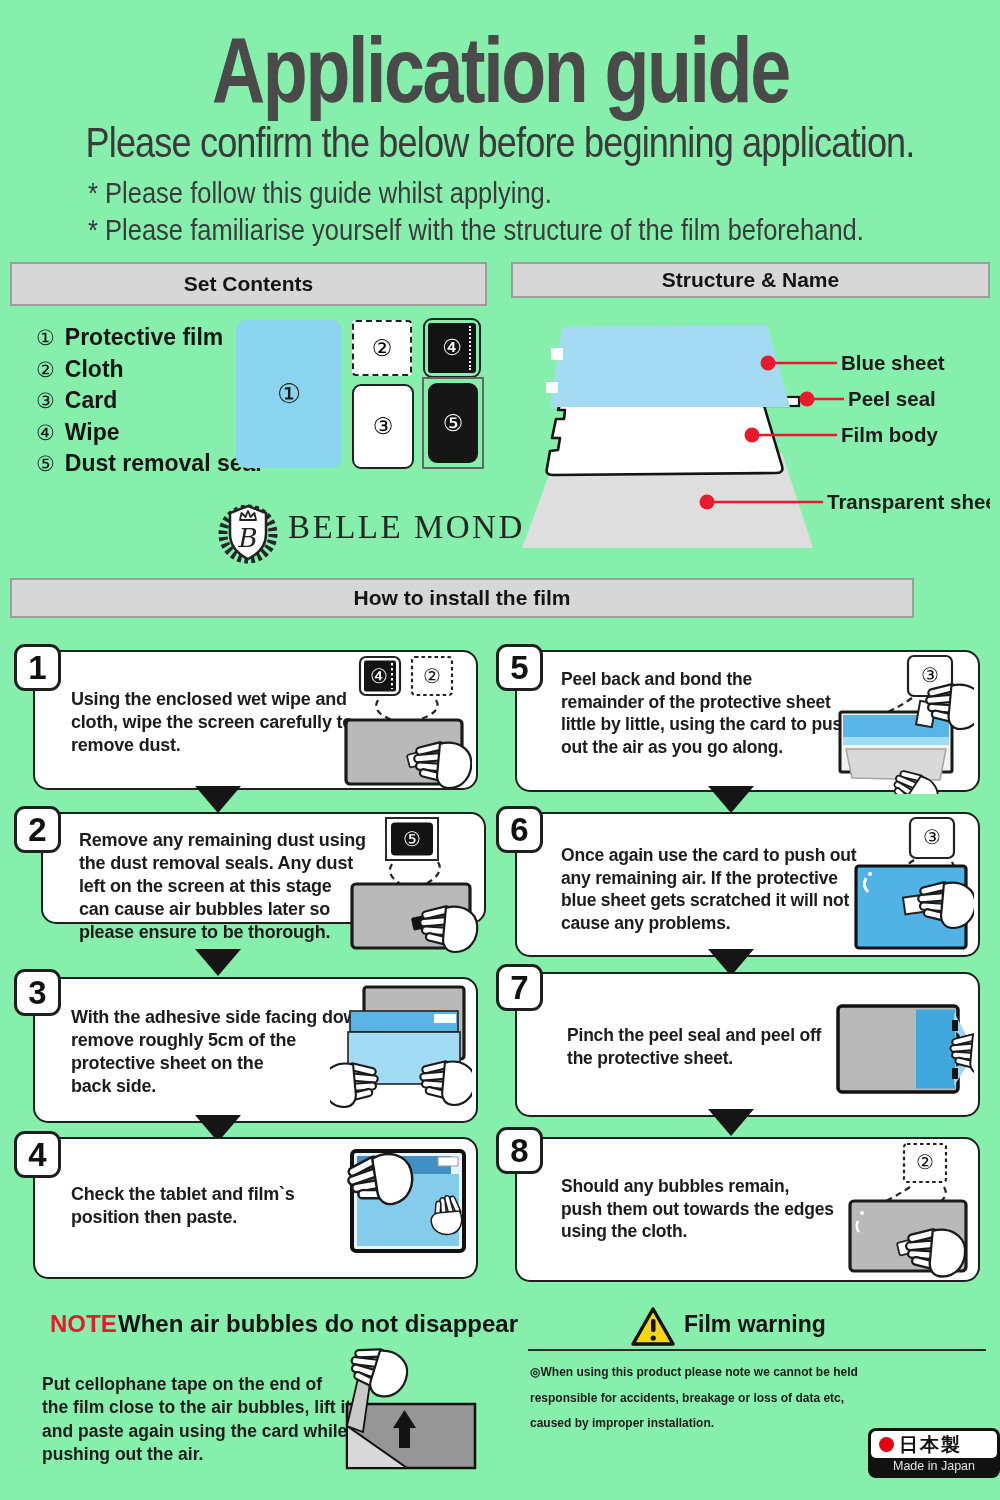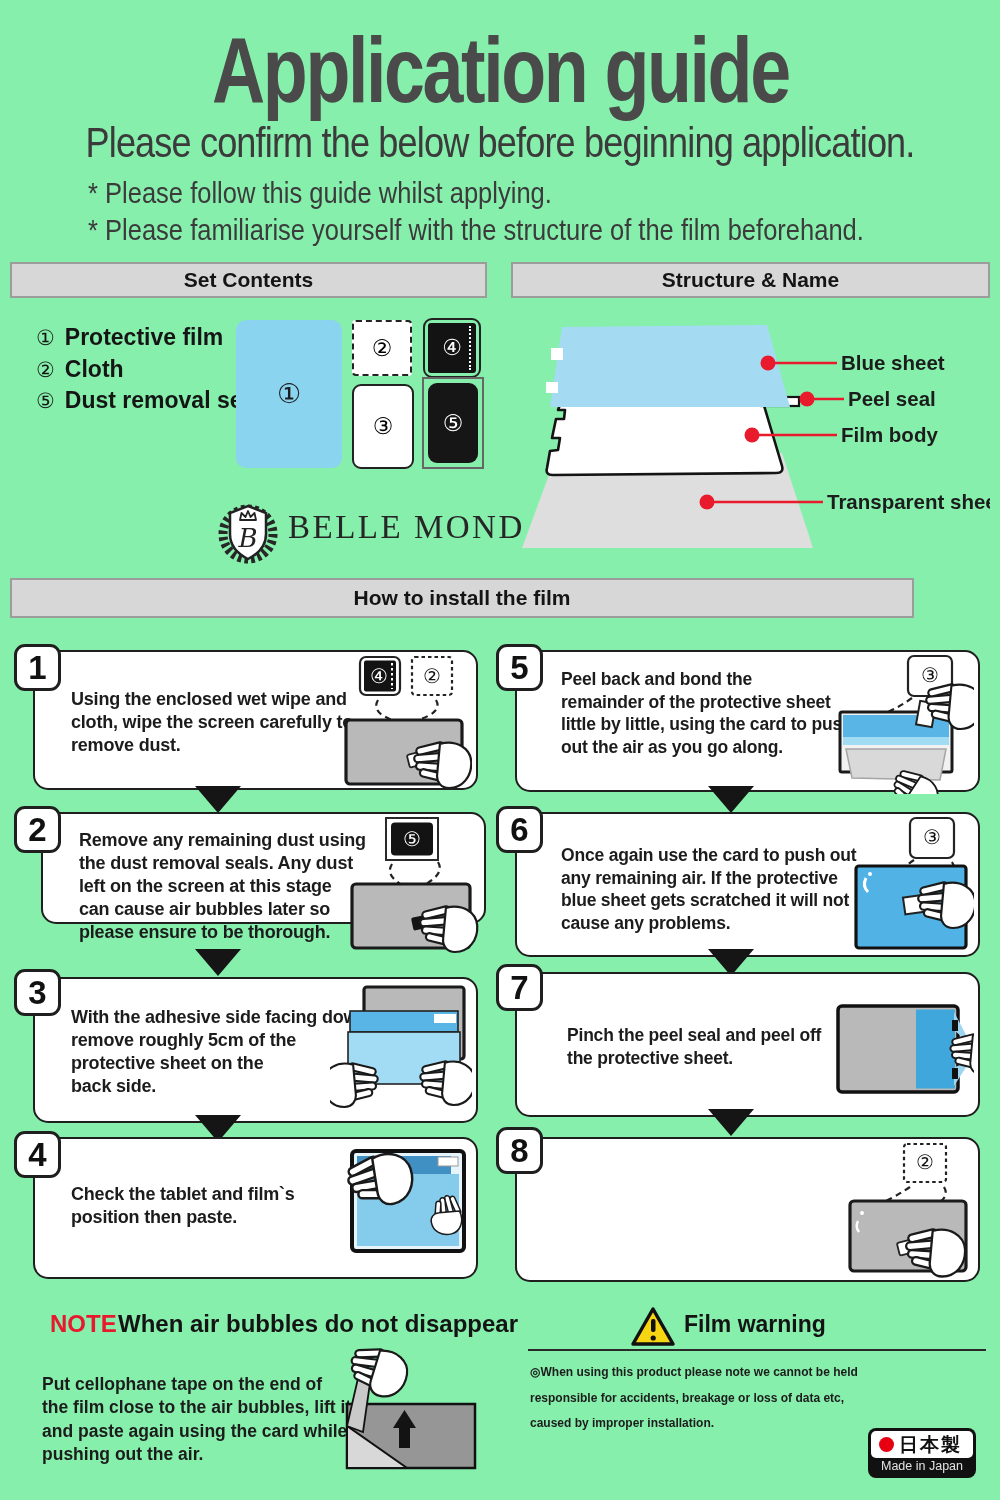--- a/index.html
+++ b/index.html
@@ -55,21 +55,21 @@
 
   
   .note-label { left:50px; top:1310px; font-size:24px; font-weight:bold; color:#e8192c; }
   .note-heading { left:118px; top:1310px; font-size:24px; font-weight:bold; color:#141414; }
   .note-text { left:42px; top:1373px; font-size:17.5px; font-weight:bold; color:#1c1c1c;
                line-height:23.3px; white-space:pre-line; }
   .warn-heading { left:684px; top:1311px; font-size:23px; font-weight:bold; color:#141414; }
   .warn-rule { left:528px; top:1349px; width:458px; border-top:2.5px solid #2a2a2a; }
   .warn-text { left:530px; top:1360px; font-size:12px; font-weight:bold; color:#1c1c1c;
                line-height:25.5px; white-space:pre-line; }
-  .mij { left:868px; top:1428px; width:108px; height:50px; background:#111; border-radius:8px; padding:3px; }
+  .mij { left:868px; top:1428px; width:132px; height:50px; background:#111; border-radius:8px; padding:3px; }
   .mij-top { background:#fff; border-radius:5px; height:27px; display:flex; align-items:center; }
   .mij-dot { width:15px; height:15px; border-radius:50%; background:#e60012; margin:0 5px 0 8px; }
   .mij-jp { font-size:19px; font-weight:bold; color:#111; letter-spacing:2px; }
   .mij-en { color:#e3e3e3; font-size:12.5px; text-align:center; line-height:17px; }
   svg text { font-family:"Liberation Sans", sans-serif; }
 </style>
 </head>
 <body>
 
 <div id="canvas">
@@ -86,26 +86,28 @@
         </g>
       </g>
     </defs>
   </svg>
 
   <div class="abs title-wrap"><span class="title">Application guide</span></div>
   <div class="abs subtitle-wrap"><span class="subtitle">Please confirm the below before beginning application.</span></div>
   <div class="abs bullet" style="top:176px">* Please follow this guide whilst applying.</div>
   <div class="abs bullet" style="top:213px">* Please familiarise yourself with the structure of the film beforehand.</div>
 
-  <div class="abs hdr-bar" style="left:10px;top:262px;width:477px;height:36px">Set Contents</div>
+  <div class="abs hdr-bar" style="left:10px;top:262px;width:477px;height:44px">Set Contents</div>
   <div class="abs hdr-bar" style="left:511px;top:262px;width:479px;height:36px">Structure &amp; Name</div>
 
   <div class="abs sc-list">
     <div class="sc-item"><span class="sc-num">①</span><span>Protective film</span></div>
     <div class="sc-item"><span class="sc-num">②</span><span>Cloth</span></div>
+    <div class="sc-item"><span class="sc-num">③</span><span>Card</span></div>
+    <div class="sc-item"><span class="sc-num">④</span><span>Wipe</span></div>
     <div class="sc-item"><span class="sc-num">⑤</span><span>Dust removal seal</span></div>
   </div>
 
   <div class="abs blue-card">
       <span>①</span>
     </div>
   <div class="abs sc-box box2">
       <span>②</span>
     </div>
   <div class="abs box4">
@@ -298,20 +300,23 @@
       <polygon points="122,104 140,76 122,86" fill="#9ed6f1"></polygon>
       <rect x="120" y="38" width="6" height="11" fill="#111"></rect>
       <rect x="120" y="86" width="6" height="11" fill="#111"></rect>
       <use href="#hand" transform="translate(120,52) scale(0.8)"></use>
     </svg>
   </div>
   <div class="arrow-down" style="left:708px;top:1109px"></div>
 
   <div class="step-badge" style="left:496px;top:1127px">8</div>
   <div class="step-box" style="left:515px;top:1137px;width:465px;height:145px">
+    <div class="step-text r" style="left:44px;top:36px">Should any bubbles remain,
+push them out towards the edges
+using the cloth.</div>
     <svg class="ill" width="142" height="138" viewBox="0 0 142 138">
       <g>
         <rect x="72" y="3" width="42" height="38" rx="3" fill="#fff" stroke="#232323" stroke-width="2.2" stroke-dasharray="3.5 3"></rect>
         <text x="93" y="28" font-size="20" text-anchor="middle" fill="#111">②</text>
       </g>
       <path d="M78,46 C66,54 58,58 50,62" fill="none" stroke="#222" stroke-width="2.2" stroke-dasharray="6 4.5"></path>
       <path d="M112,46 C118,56 108,62 98,66" fill="none" stroke="#222" stroke-width="2.2" stroke-dasharray="6 4.5"></path>
       <rect x="18" y="60" width="116" height="70" rx="4" fill="#b9b9b9" stroke="#1a1a1a" stroke-width="3.2"></rect>
       <circle cx="30" cy="72" r="2" fill="#fff"></circle>
       <path d="M26,80 q-3,6 1,11" stroke="#fff" stroke-width="2.5" fill="none"></path>

